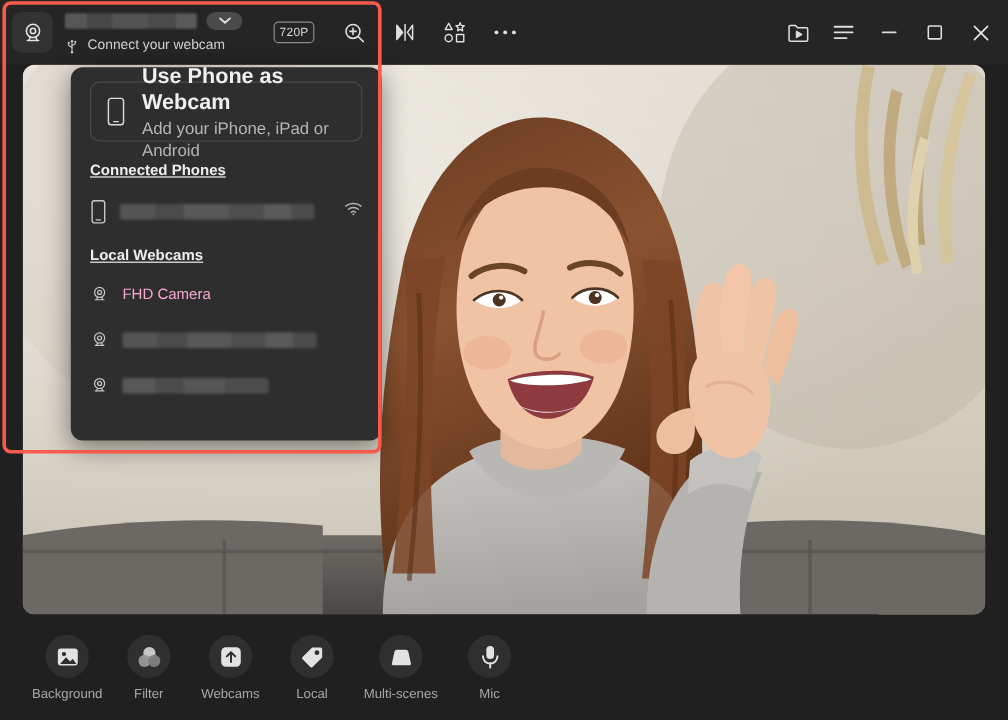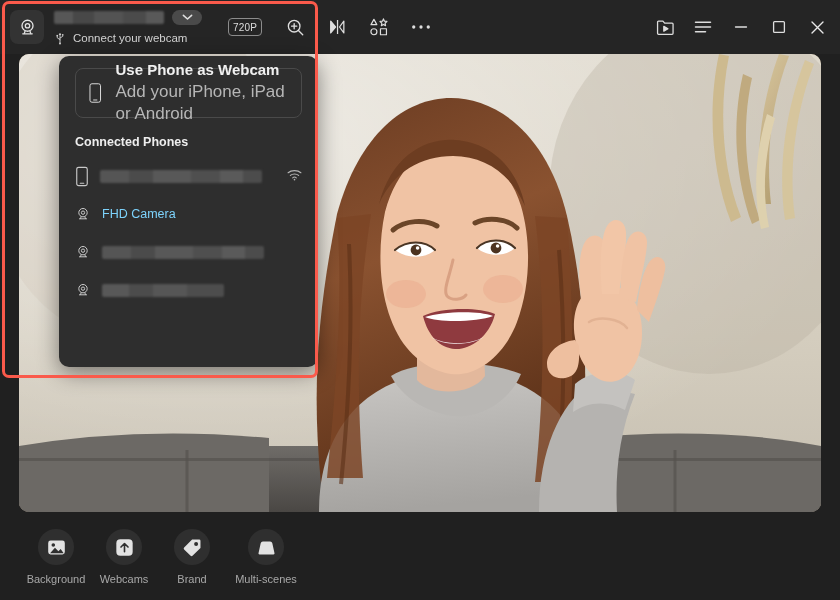--- a/index.html
+++ b/index.html
@@ -144,45 +144,46 @@
     height: 50px;
     border: 1px solid #4a4a4a;
     border-radius: 8px;
     display: flex; align-items: center;
     padding: 0 12px;
     cursor: pointer;
     background: #2e2e2e;
   }
   .phone-card .txts { margin-left: 13px; }
   .pc-title {
-    font-size: 15px; font-weight: bold;
+    font-size: 18px; font-weight: bold;
     color: #f0f0f0; line-height: 1.25;
   }
   .pc-sub {
-    font-size: 17px;
+    font-size: 14px;
     color: #b6b6b6; line-height: 1.3;
     margin-top: 1px;
   }
 
   .sec-head {
     font-size: 12.5px;
     font-weight: bold;
     color: #eeeeee;
     margin-top: 17px;
+    text-decoration: underline;
   }
 
   .dev-item {
     display: flex; align-items: center;
     height: 26px;
     margin-top: 12px;
     cursor: pointer;
   }
   .dev-item .nm {
     font-size: 12.5px;
-    color: #7dd3fc;
+    color: #f9a8d4;
     margin-left: 11px;
   }
   .dev-item .blurnm {
     height: 13px;
     border-radius: 2px;
     margin-left: 11px;
     filter: blur(1.2px);
   }
   .blurnm.w1 {
     width: 162px;
@@ -493,20 +494,21 @@
       <span class="wifi-right">
         <svg width="15" height="12" viewBox="0 0 16 12" fill="none" stroke="#b4b4b4" stroke-width="1.25" stroke-linecap="round">
           <path d="M1.2 3.6 C4.6 0.6 11.4 0.6 14.8 3.6"></path>
           <path d="M3.6 6.4 C5.9 4.4 10.1 4.4 12.4 6.4"></path>
           <path d="M6.1 9 C7.2 8 8.8 8 9.9 9"></path>
           <circle cx="8" cy="10.9" r="0.9" fill="#b4b4b4" stroke="none"></circle>
         </svg>
       </span>
     </div>
 
+    <div class="sec-head">Local Webcams</div>
 
     <div class="dev-item">
       <svg width="16" height="16" viewBox="0 0 24 24" fill="none" stroke="#c9c9c9" stroke-width="1.5">
         <circle cx="12" cy="10" r="6.3"></circle>
         <circle cx="12" cy="10" r="2.5"></circle>
         <path d="M6.6 19.2h10.8" stroke-linecap="round"></path>
         <path d="M9.4 15.6 L8.2 19.2 M14.6 15.6 L15.8 19.2"></path>
       </svg>
       <span class="nm">FHD Camera</span>
     </div>
@@ -543,48 +545,68 @@
           <svg width="19" height="17" viewBox="0 0 20 18">
             <rect x="1.2" y="1.6" width="17.6" height="14.8" rx="2.6" fill="#e2e2e2"></rect>
             <circle cx="6.6" cy="6.4" r="1.9" fill="#2f2f2f"></circle>
             <path d="M3.2 15.2 L8.4 9.2 L12 13 L14.4 10.6 L17.6 15.2 Z" fill="#2f2f2f"></path>
           </svg>
         </span>
         <span class="lab">Background</span>
       </div>
 
 
+      <div class="tool">
+        <span class="circ">
+          <svg width="21" height="19" viewBox="0 0 22 20">
+            <circle cx="11" cy="6.6" r="5.4" fill="#cfcfcf" opacity="0.95"></circle>
+            <circle cx="6.8" cy="13.4" r="5.4" fill="#9a9a9a" opacity="0.95"></circle>
+            <circle cx="15.2" cy="13.4" r="5.4" fill="#7f7f7f" opacity="0.95"></circle>
+          </svg>
+        </span>
+        <span class="lab">Filter</span>
+      </div>
 
       <div class="tool">
         <span class="circ">
           <svg width="19" height="19" viewBox="0 0 20 20">
             <rect x="1.4" y="1.4" width="17.2" height="17.2" rx="4.2" fill="#e2e2e2"></rect>
             <path d="M10 14.4 V6.2 M6.3 9.5 L10 5.8 L13.7 9.5" stroke="#2f2f2f" stroke-width="1.7" fill="none" stroke-linecap="round" stroke-linejoin="round"></path>
           </svg>
         </span>
         <span class="lab">Webcams</span>
       </div>
 
       <div class="tool">
         <span class="circ">
           <svg width="19" height="19" viewBox="0 0 20 20">
             <path d="M9.6 1.6 H17 A1.4 1.4 0 0 1 18.4 3 V10.4 L10 18.8 A1.4 1.4 0 0 1 8 18.8 L1.2 12 A1.4 1.4 0 0 1 1.2 10 Z" fill="#e2e2e2"></path>
             <circle cx="13.8" cy="6.2" r="2.1" fill="#2f2f2f"></circle>
           </svg>
         </span>
-        <span class="lab">Brand</span>
+        <span class="lab">Local</span>
       </div>
 
 
       <div class="tool wide">
         <span class="circ">
           <svg width="21" height="15" viewBox="0 0 22 16">
             <path d="M2.4 14.4 L4.8 3.4 A2.4 2.4 0 0 1 7.1 1.6 H14.9 A2.4 2.4 0 0 1 17.2 3.4 L19.6 14.4 A1.4 1.4 0 0 1 18.2 15.4 H3.8 A1.4 1.4 0 0 1 2.4 14.4 Z" fill="#e2e2e2"></path>
           </svg>
         </span>
         <span class="lab">Multi-scenes</span>
       </div>
 
+      <div class="tool">
+        <span class="circ">
+          <svg width="17" height="21" viewBox="0 0 18 22">
+            <rect x="5.6" y="1.2" width="6.8" height="11.6" rx="3.4" fill="#e2e2e2"></rect>
+            <path d="M2.6 10.4 A6.4 6.4 0 0 0 15.4 10.4" stroke="#e2e2e2" stroke-width="1.7" fill="none" stroke-linecap="round"></path>
+            <path d="M9 16.8 V20.4" stroke="#e2e2e2" stroke-width="1.7" stroke-linecap="round"></path>
+          </svg>
+        </span>
+        <span class="lab">Mic</span>
+      </div>
     </div>
 
   </div>
 
 </div>
 
 </body></html>

